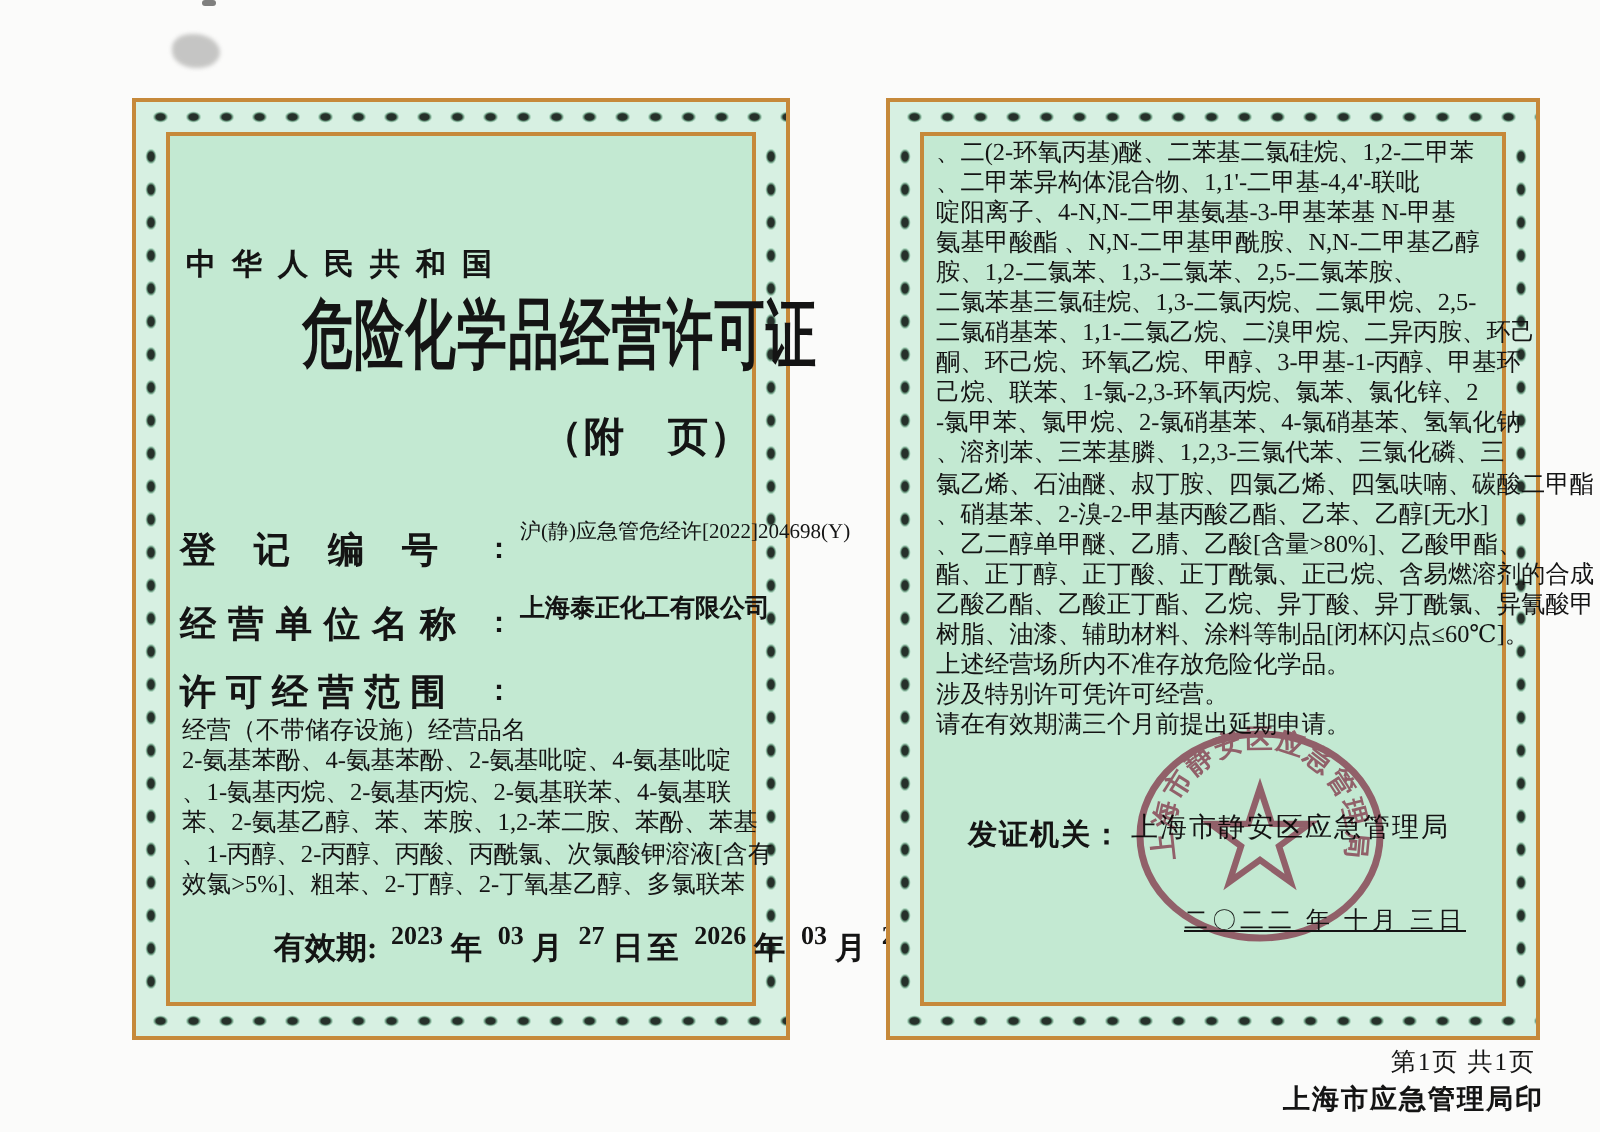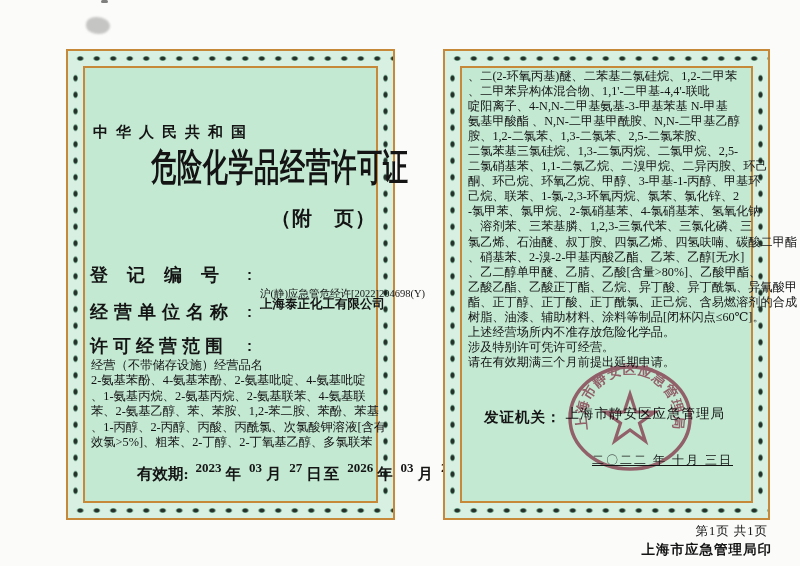--- a/index.html
+++ b/index.html
@@ -69,21 +69,21 @@
   .field-label { font-weight:900; font-size:18px; width:157px; flex:0 0 157px; }
   .row-1 .field-label { letter-spacing:19px; }
   .row-2 .field-label { letter-spacing:6px; }
   .row-3 .field-label { letter-spacing:5px; }
   .field-colon { font-weight:900; font-size:15px; margin-top:3px; }
   .field-value {
     font-family:"Liberation Serif","DejaVu Serif",serif;
     position:relative; top:-6px; margin-left:8px;
   }
   .row-1 { top:195px; } .row-2 { top:232px; } .row-3 { top:266px; }
-  .row-1 .field-value { font-size:10.5px; top:-4px;margin-top:28px; }
+  .row-1 .field-value { font-size:10.5px; top:-4px; }
   .row-2 .field-value { font-size:12.5px; top:-4px;font-weight:bold; }
   .scope-block {
     position:absolute; top:290px; left:6px; right:-6px;
     font-size:12.3px; line-height:15.4px; white-space:nowrap;
   }
   .validity {
     position:absolute; top:396px; left:52px; right:-6px;
     font-size:15.5px; font-weight:700; white-space:nowrap;
   }
   .validity .num {
@@ -209,22 +209,22 @@
         <div>胺、1,2-二氯苯、1,3-二氯苯、2,5-二氯苯胺、</div>
         <div>二氯苯基三氯硅烷、1,3-二氯丙烷、二氯甲烷、2,5-</div>
         <div>二氯硝基苯、1,1-二氯乙烷、二溴甲烷、二异丙胺、环己</div>
         <div>酮、环己烷、环氧乙烷、甲醇、3-甲基-1-丙醇、甲基环</div>
         <div>己烷、联苯、1-氯-2,3-环氧丙烷、氯苯、氯化锌、2</div>
         <div>-氯甲苯、氯甲烷、2-氯硝基苯、4-氯硝基苯、氢氧化钠</div>
         <div>、溶剂苯、三苯基膦、1,2,3-三氯代苯、三氯化磷、三</div>
         <div>氯乙烯、石油醚、叔丁胺、四氯乙烯、四氢呋喃、碳酸二甲酯</div>
         <div>、硝基苯、2-溴-2-甲基丙酸乙酯、乙苯、乙醇[无水]</div>
         <div>、乙二醇单甲醚、乙腈、乙酸[含量&gt;80%]、乙酸甲酯、</div>
+        <div>酯、正丁醇、正丁酸、正丁酰氯、正己烷、含易燃溶剂的合成</div>
         <div>乙酸乙酯、乙酸正丁酯、乙烷、异丁酸、异丁酰氯、异氰酸甲</div>
-        <div>酯、正丁醇、正丁酸、正丁酰氯、正己烷、含易燃溶剂的合成</div>
         <div>树脂、油漆、辅助材料、涂料等制品[闭杯闪点≤60℃]。</div>
         <div>上述经营场所内不准存放危险化学品。</div>
         <div>涉及特别许可凭许可经营。</div>
         <div>请在有效期满三个月前提出延期申请。</div>
       </div>
 
     <div class="issuer-row">
       <span class="issuer-label">发证机关：</span>
       <span class="issuer-value">上海市静安区应急管理局</span>
     </div>

